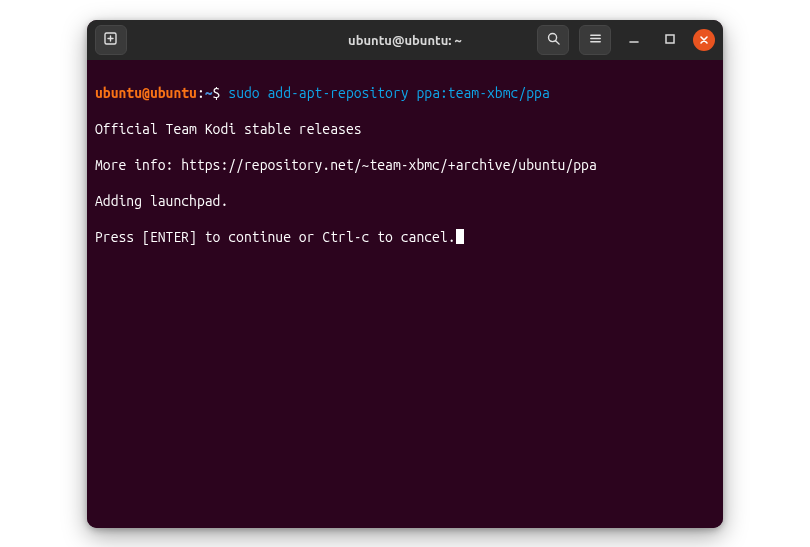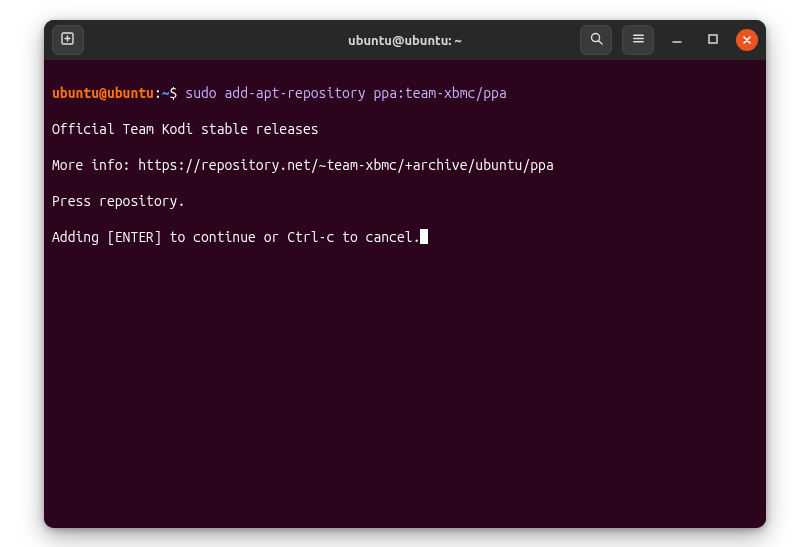--- a/index.html
+++ b/index.html
@@ -10,21 +10,21 @@
     body {
       width: 810px;
       height: 547px;
       background: #ffffff;
       display: flex;
       align-items: center;
       justify-content: center;
       font-family: Ubuntu, "DejaVu Sans", sans-serif;
     }
     .window {
-      width: 722px;
+      width: 636px;
       height: 508px;
       background: #2c041e;
       border-radius: 10px;
       overflow: hidden;
       box-shadow: 0 8px 24px rgba(0,0,0,0.35), 0 2px 6px rgba(0,0,0,0.25);
       display: flex;
       flex-direction: column;
     }
     .titlebar {
       height: 40px;
@@ -94,21 +94,21 @@
       font-size: 14px;
       line-height: 18px;
       color: #ffffff;
       white-space: pre;
       overflow: hidden;
     }
     .prompt-user { color: #f97316; font-weight: bold; }
     .prompt-colon { color: #ffffff; }
     .prompt-path { color: #4a90d9; font-weight: bold; }
     .prompt-dollar { color: #ffffff; }
-    .cmd { color: #c4b5fd; }
+    .cmd { color: #0ea5e9; }
     .out { color: #ffffff; }
     .cursor {
       display: inline-block;
       width: 8px;
       height: 15px;
       background: #ffffff;
       vertical-align: text-bottom;
       margin-bottom: 1px;
     }
     .line { display: block; }
@@ -166,16 +166,16 @@
             </svg>
         </span>
       </div>
     </div>
   </div>
 
   <div class="terminal">
 <span class="line"><span class="prompt-user">ubuntu@ubuntu</span><span class="prompt-colon">:</span><span class="prompt-path">~</span><span class="prompt-dollar">$</span><span class="cmd"> </span><span class="cmd">sudo add-apt-repository ppa:team-xbmc/ppa</span></span>
 <span class="line out">Official Team Kodi stable releases</span>
 <span class="line out">More info: https://repository.net/~team-xbmc/+archive/ubuntu/ppa</span>
-<span class="line out">Press repository.</span>
-<span class="line"><span class="out">Adding [ENTER] to continue or Ctrl-c to cancel.</span><span class="cursor"></span></span>
+<span class="line out">Adding launchpad.</span>
+<span class="line"><span class="out">Press [ENTER] to continue or Ctrl-c to cancel.</span><span class="cursor"></span></span>
   </div>
 </div>
 
 </body></html>

